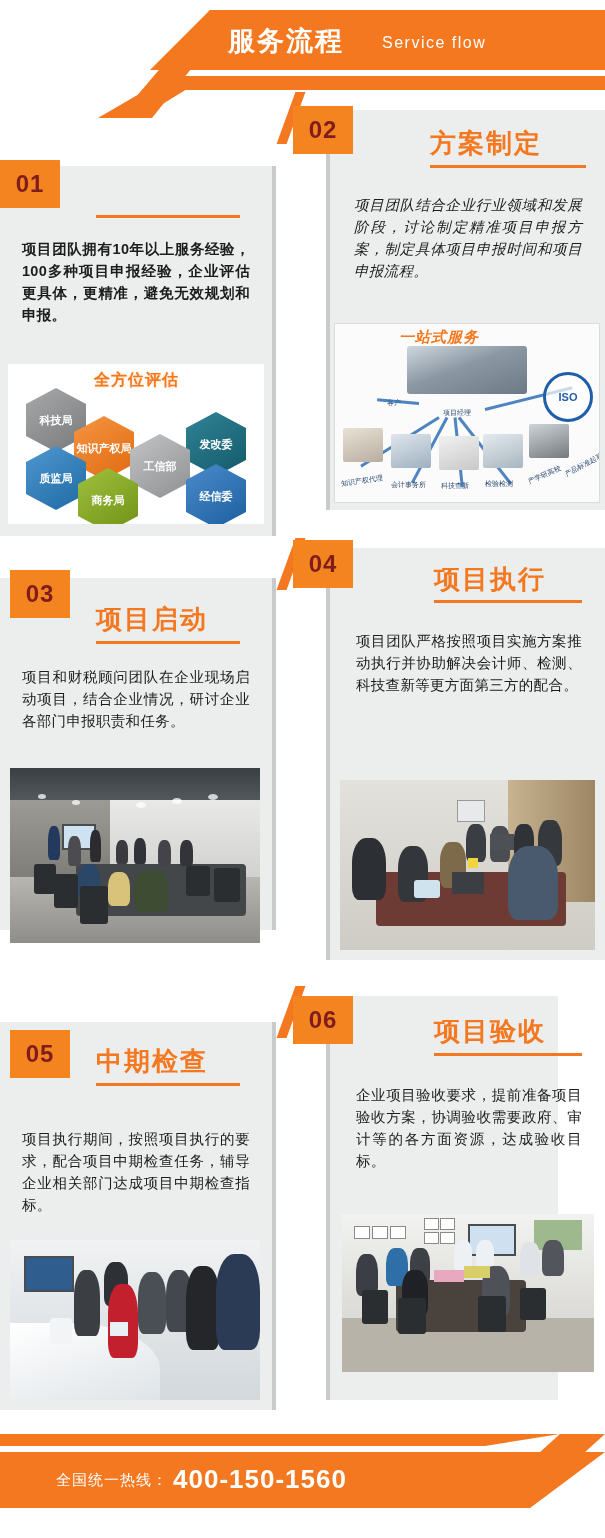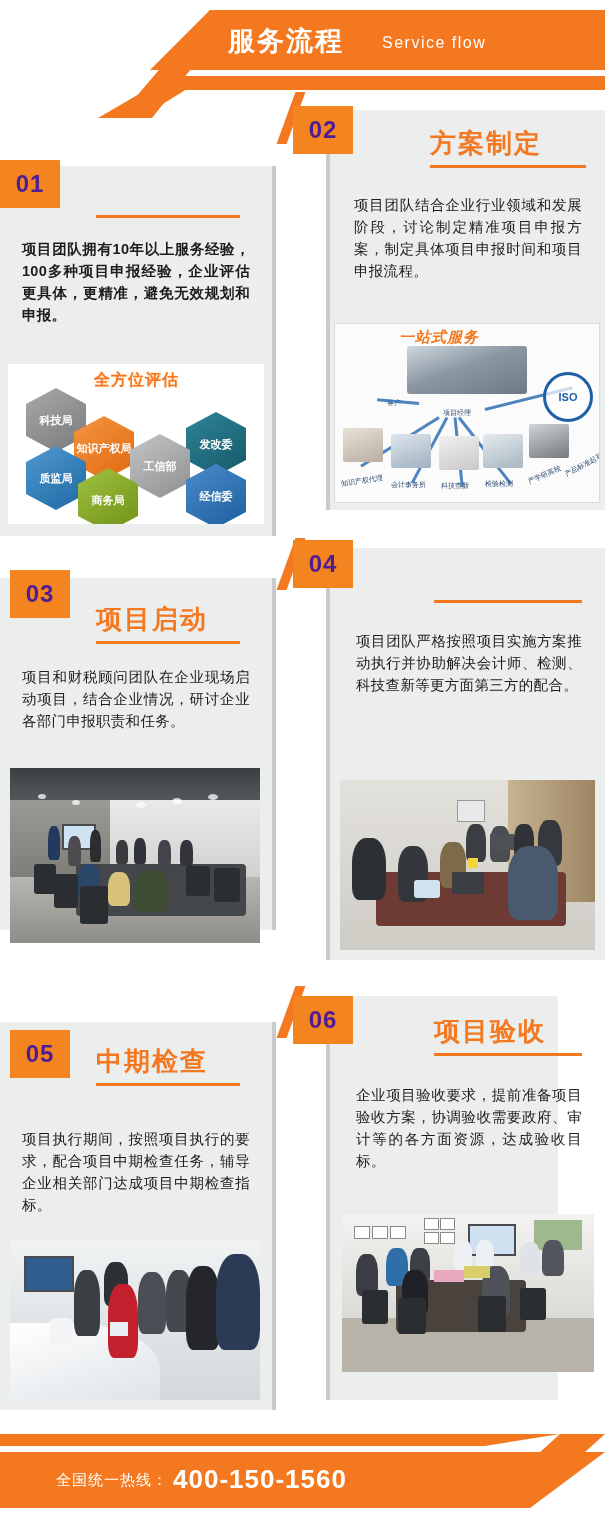--- a/index.html
+++ b/index.html
@@ -18,21 +18,21 @@
                  clip-path:polygon(72px 0,110px 0,42px 42px,0 42px);}
   .hdr-title{position:absolute;left:228px;top:20px;color:#fff;font-size:27px;font-weight:bold;
              letter-spacing:2px;line-height:42px;white-space:nowrap;}
   .hdr-sub{position:absolute;left:382px;top:31px;color:#fff;font-size:16px;letter-spacing:1.5px;
            line-height:24px;white-space:nowrap;}
 
   
   .card{position:absolute;background:#eceded;box-sizing:border-box;}
   .card.shadow-r{box-shadow:4px 0 0 0 #c9cacb;}
   .card.shadow-l{box-shadow:-4px 0 0 0 #c9cacb;}
-  .badge{position:absolute;background:#f4841f;color:#4c1d95;font-size:24px;font-weight:bold;
+  .badge{position:absolute;background:#f4841f;color:#7f1d1d;font-size:24px;font-weight:bold;
          width:60px;height:48px;display:flex;align-items:center;justify-content:center;
          letter-spacing:1px;z-index:4;}
   .card-title{position:absolute;color:#f4781f;font-size:26px;font-weight:bold;letter-spacing:2px;
               white-space:nowrap;z-index:3;}
   .title-rule{position:absolute;height:3px;background:#f4781f;z-index:3;}
   .card-body{position:absolute;color:#1c1c1c;font-size:14.5px;line-height:22px;
              letter-spacing:.3px;text-align:justify;z-index:3;}
 
   
   .photo{position:absolute;overflow:hidden;background:#d8dadb;z-index:2;}
@@ -126,21 +126,21 @@
     <div class="hex" style="left:178px;top:100px;background:linear-gradient(145deg,#4a8ccb,#1d5f9e);">
         <span>经信委</span>
       </div>
   </div>
 </div>
 
 <div class="card shadow-l" style="left:330px;top:110px;width:275px;height:400px;">
   <div class="badge" style="left:-37px;top:-4px;">02</div>
   <div class="card-title" style="left:100px;top:16px;">方案制定</div>
   <div class="title-rule" style="left:100px;top:55px;width:156px;"></div>
-  <div class="card-body" style="left:24px;top:84px;width:228px;">项目团队结合企业行业领域和发展阶段，讨论制定精准项目申报方案，制定具体项目申报时间和项目申报流程。</div>
+  <div class="card-body" style="left:24px;top:84px;width:228px;font-style:italic;">项目团队结合企业行业领域和发展阶段，讨论制定精准项目申报方案，制定具体项目申报时间和项目申报流程。</div>
 
   <div class="oss" style="left:4px;top:213px;width:266px;height:180px;">
     <div class="ttl">一站式服务</div>
     <div class="hub"></div>
     <div class="lbl" style="left:52px;top:74px;">客户</div>
     <div class="lbl" style="left:108px;top:84px;">项目经理</div>
 
     <div class="arrow" style="left:84px;top:78px;width:42px;transform:rotate(185deg);"></div>
     <div class="arrow" style="left:150px;top:84px;width:90px;transform:rotate(-14deg);"></div>
     <div class="arrow" style="left:124px;top:92px;width:84px;transform:rotate(52deg);"></div>
@@ -197,20 +197,21 @@
       <div class="rm-chair" style="left:44px;top:106px;width:24px;height:34px;"></div>
       <div class="rm-chair" style="left:70px;top:118px;width:28px;height:38px;"></div>
       <div class="rm-chair" style="left:176px;top:98px;width:24px;height:30px;"></div>
       <div class="rm-chair" style="left:204px;top:100px;width:26px;height:34px;"></div>
     </div>
   </div>
 </div>
 
 <div class="card shadow-l" style="left:330px;top:548px;width:275px;height:412px;">
   <div class="badge" style="left:-37px;top:-8px;">04</div>
+  <div class="card-title" style="left:104px;top:14px;">项目执行</div>
   <div class="title-rule" style="left:104px;top:52px;width:148px;"></div>
   <div class="card-body" style="left:26px;top:82px;width:226px;">项目团队严格按照项目实施方案推动执行并协助解决会计师、检测、科技查新等更方面第三方的配合。</div>
 
   <div class="photo" style="left:10px;top:232px;width:255px;height:170px;">
     <div class="room">
       <div style="position:absolute;inset:0;background:linear-gradient(180deg,#e3e1dc,#cfccc6);"></div>
       <div style="position:absolute;right:0;top:0;width:34%;height:72%;background:linear-gradient(90deg,#c8b391,#9c8663);"></div>
       <div style="position:absolute;left:46%;top:12%;width:26px;height:20px;background:#e7e9ea;border:1px solid #9a9a9a;"></div>
       <div class="rm-table" style="left:36px;top:92px;width:190px;height:54px;background:#6d3a34;"></div>
       <div class="rm-person" style="left:12px;top:58px;width:34px;height:62px;background:#2c2f33;"></div>

